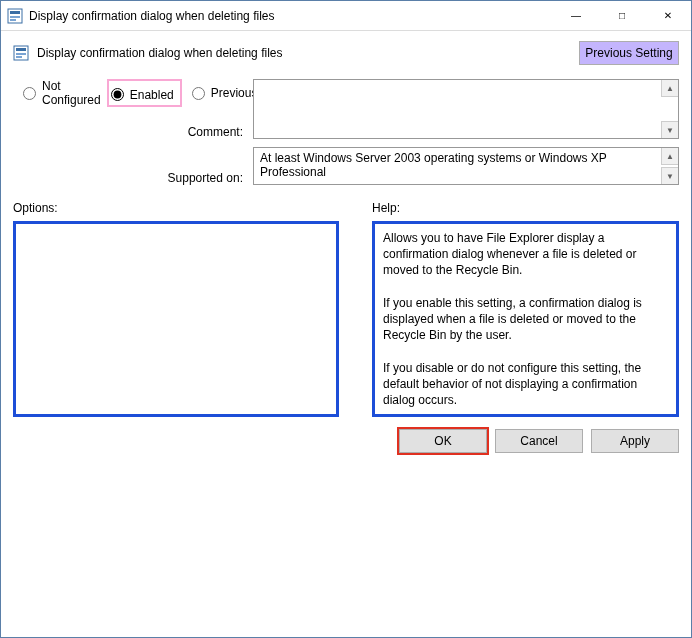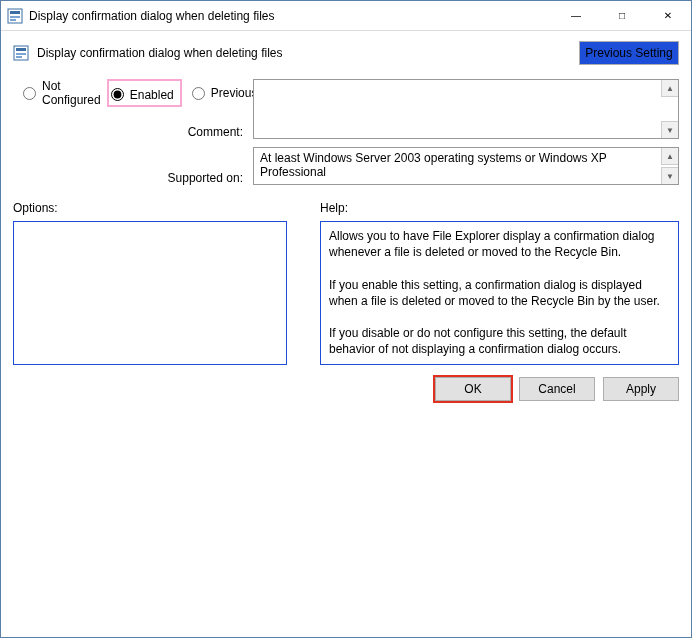--- a/index.html
+++ b/index.html
@@ -22,21 +22,21 @@
   width: 46px; height: 100%; display: flex; align-items: center; justify-content: center;
   font-family: "Segoe UI Symbol", sans-serif; font-size: 10px; color: #000;
   cursor: default; background: transparent;
 }
 .content { flex: 1; padding: 10px 12px 8px 12px; display: flex; flex-direction: column; }
 .header-row { display: flex; align-items: center; margin-bottom: 4px; gap: 6px; }
 .header-row .app-icon { width: 16px; height: 16px; flex-shrink: 0; }
 .header-row .dialog-title { flex: 1; font-size: 12px; padding-left: 2px; }
 .nav-btns { display: flex; gap: 8px; }
 button.std {
-  font-family: inherit; font-size: 12px; background: #1d4ed8;
+  font-family: inherit; font-size: 12px; background: #c4b5fd;
   border: 1px solid #adadad; padding: 4px 0; min-width: 100px; height: 24px;
   cursor: default;
 }
 .state-row { display: flex; margin-top: 10px; }
 .state-col { width: 150px; }
 .radio-group { display: flex; gap: 10px; padding-left: 10px; }
 .radio-item { display: flex; align-items: center; gap: 6px; }
 .radio-item input { accent-color: #000; }
 .highlight-red { border: 2px solid #f9a8d4; padding: 5px 6px 2px 2px; margin-left: -4px; justify-content: flex-end; }
 .form-col { flex: 1; display: flex; flex-direction: column; gap: 8px; }
@@ -50,31 +50,31 @@
 .readbox { height: 38px; min-height: 38px; }
 .scroll-ctrl {
   position: absolute; right: 0; width: 17px; height: 17px;
   background: #f0f0f0; border-left: 1px solid #cdcdcd; display: flex;
   align-items: center; justify-content: center; font-size: 8px; color: #606060;
 }
 .scroll-up { top: 0; border-bottom: 1px solid #cdcdcd; }
 .scroll-down { bottom: 0; border-top: 1px solid #cdcdcd; }
 .mid-row { display: flex; margin-top: 16px; gap: 12px; }
 .col-head { margin-bottom: 6px; }
-.options-col { width: 274px; display: flex; flex-direction: column; }
+.options-col { width: 326px; display: flex; flex-direction: column; }
 .help-col { flex: 1; display: flex; flex-direction: column; padding-left: 21px; }
 .panel {
-  border: 1px solid #1d4ed8; flex: 1; padding: 6px 8px; overflow: auto;
+  border: 3px solid #1d4ed8; flex: 1; padding: 6px 8px; overflow: auto;
   font-size: 12px; white-space: pre-wrap; line-height: 1.35;
 }
 .options-col .panel, .help-col .panel { height: 308px; }
 .footer { display: flex; justify-content: flex-end; gap: 8px; margin-top: 12px; }
 button.footer-btn {
   font-family: inherit; font-size: 12px; background: #e1e1e1;
-  border: 1px solid #adadad; padding: 3px 0; width: 76px; height: 24px; cursor: default;
+  border: 1px solid #adadad; padding: 3px 0; width: 88px; height: 24px; cursor: default;
 }
 .highlight-ok { outline: 2px solid #e03020; outline-offset: 0; }
 </style>
 </head>
 <body>
 
 <div class="titlebar">
   <svg class="title-icon" viewBox="0 0 16 16">
     <rect x="1" y="1" width="14" height="14" fill="#fff" stroke="#3a6ea5"></rect>
     <rect x="3" y="3" width="10" height="3" fill="#3a6ea5"></rect>

